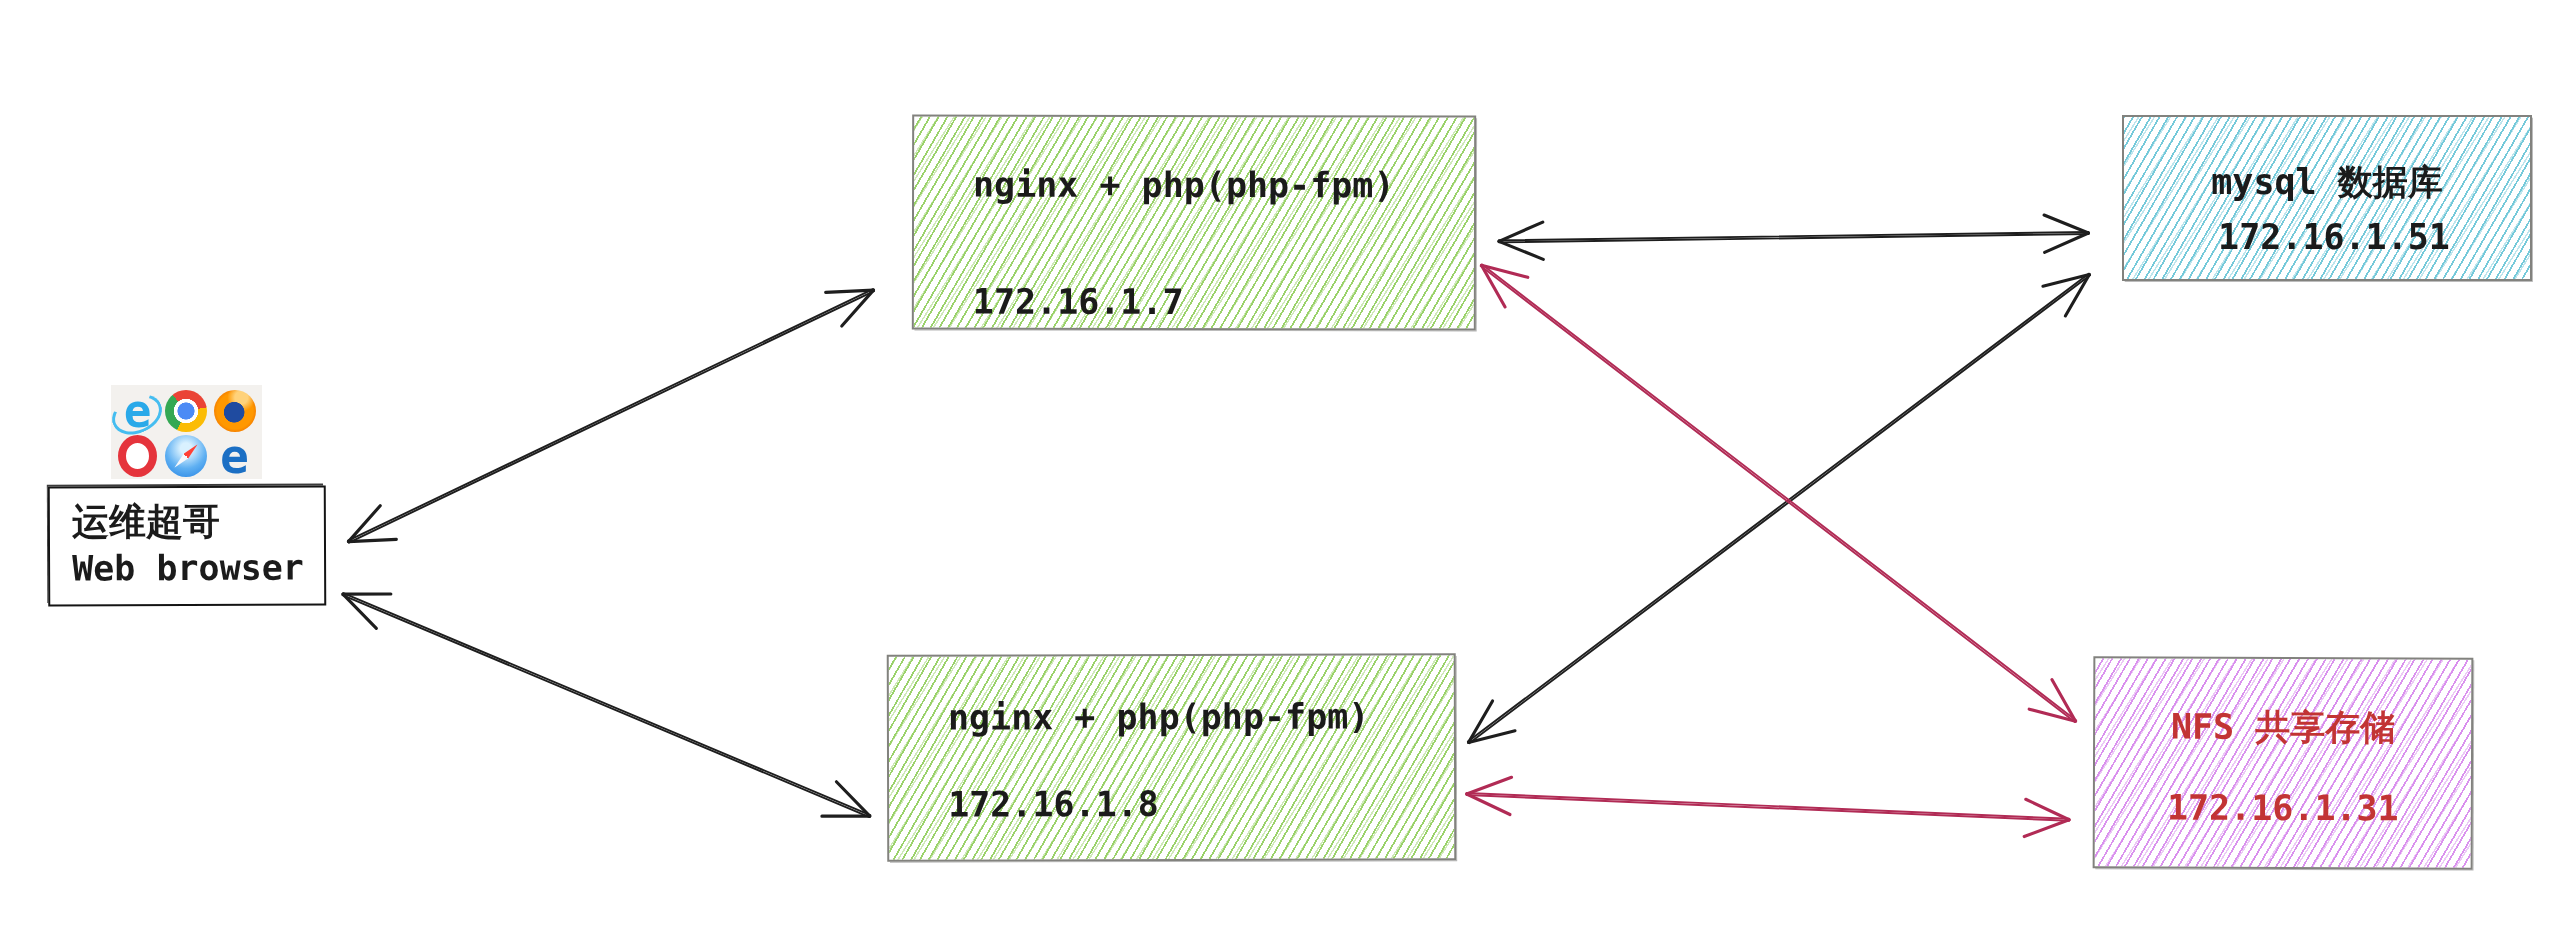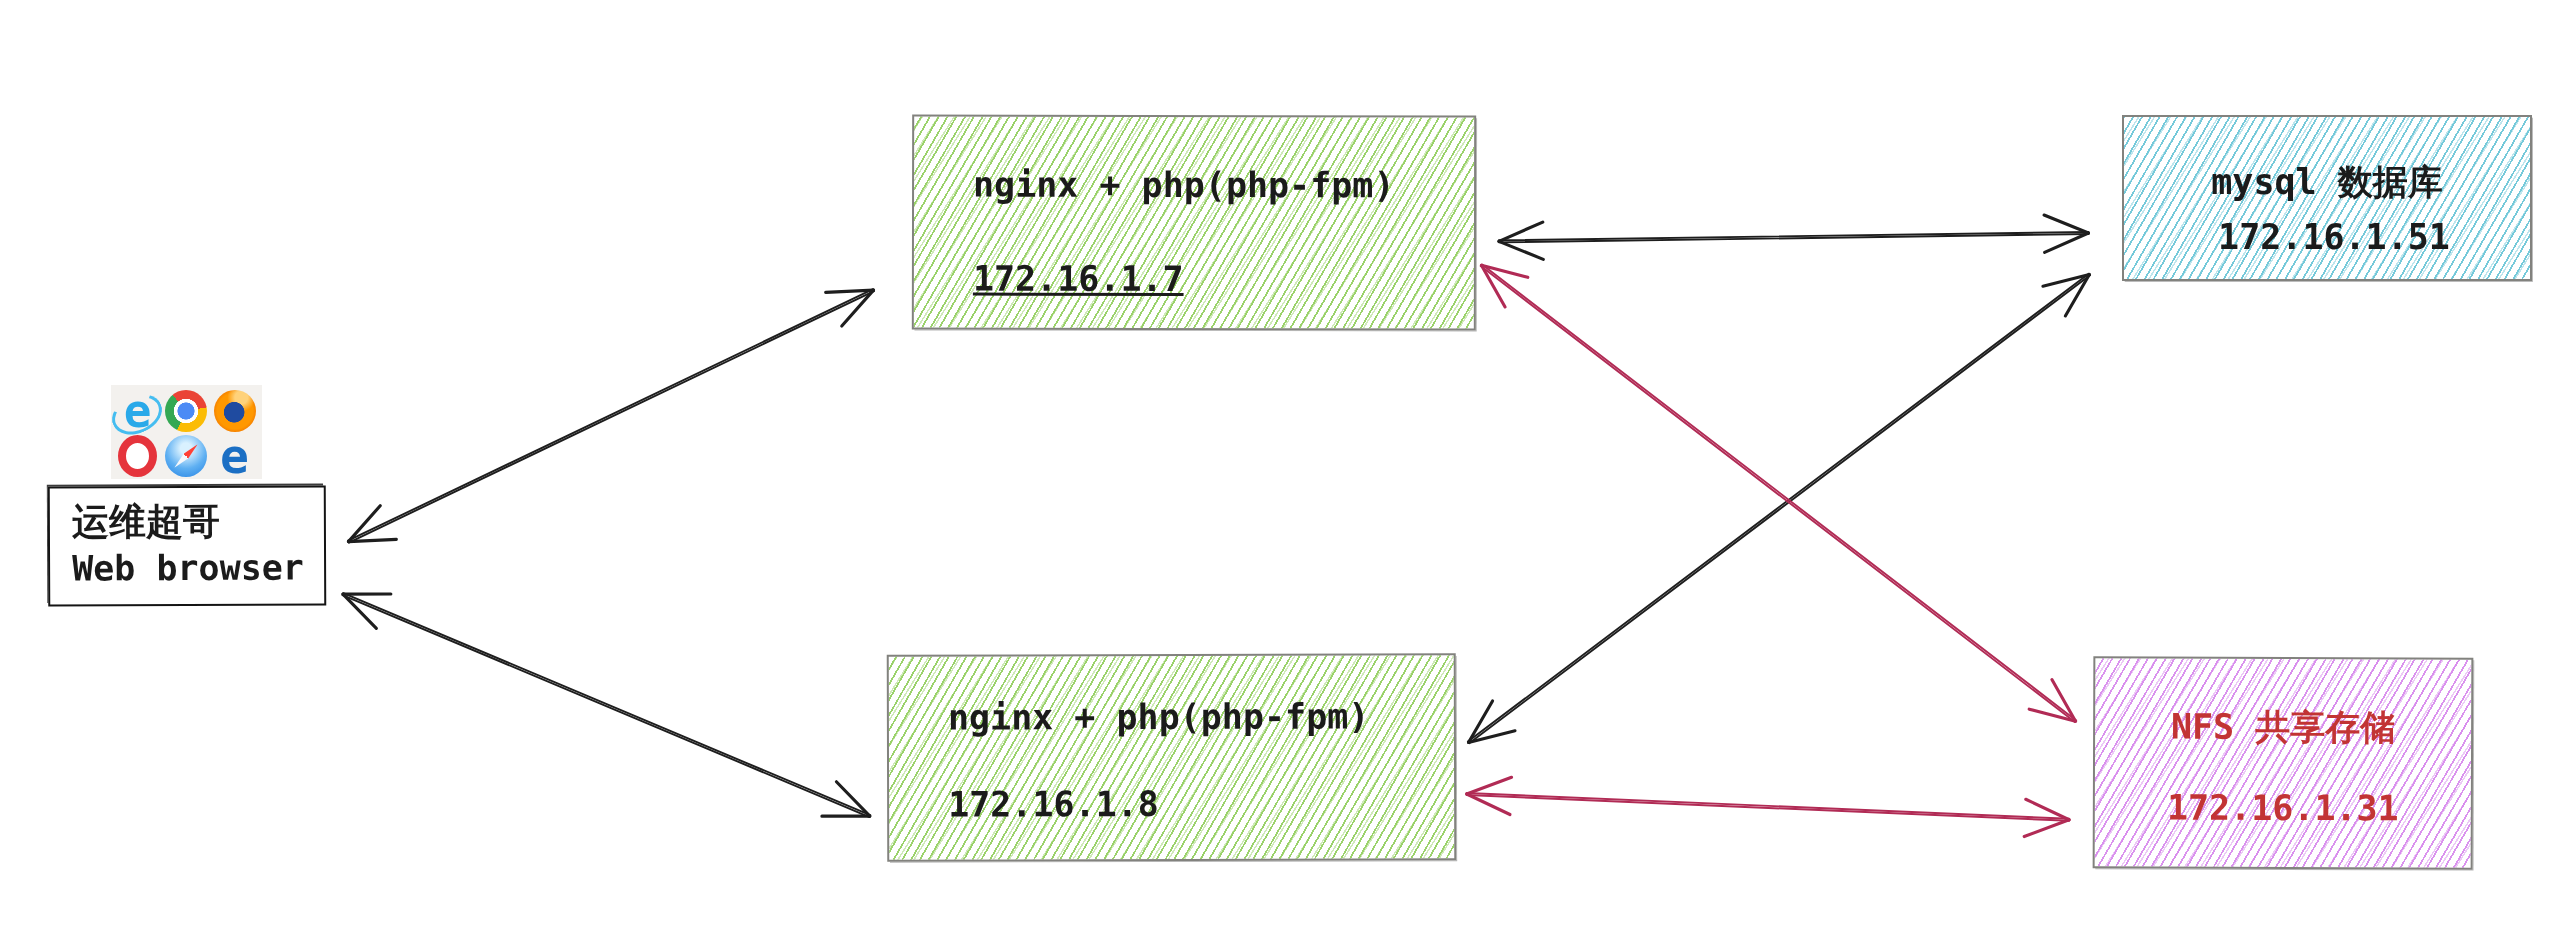--- a/index.html
+++ b/index.html
@@ -23,21 +23,21 @@
   .node .line{font-weight:bold;font-size:35px;line-height:1;color:#1b1b1b;white-space:pre;}
   .centered{text-align:center;}
 
   #browser-box{left:48px;top:486px;width:278px;height:120px;
       border:2.8px solid #141414;box-shadow:-1.8px -2.8px 0 -0.9px rgba(10,10,10,.8);
       transform:rotate(-.25deg);padding:14.7px 0 0 22px;}
   #browser-box .line{font-size:37px;}
   #browser-box .line + .line{margin-top:11px;font-size:35px;}
 
   #nginx1-box{left:912px;top:115px;width:564px;height:215px;padding:51px 0 0 59px;transform:rotate(.1deg);}
-  #nginx1-box .ip{margin-top:59px;text-decoration:underline;}
+  #nginx1-box .ip{margin-top:82px;}
   #nginx2-box{left:887px;top:654px;width:569px;height:207px;padding:44px 0 0 59px;transform:rotate(-.15deg);}
   #nginx2-box .ip{margin-top:52px;}
 
   #mysql-box{left:2122px;top:115px;width:410px;height:166px;padding:48px 0 0 0;}
   #mysql-box .ip{margin-top:20px;padding-left:14px;}
   #nfs-box{left:2093px;top:657px;width:380px;height:212px;padding:51px 0 0 0;transform:rotate(.2deg);}
   #nfs-box .line{color:#c23434;}
   #nfs-box .ip{margin-top:46px;}
 
   

